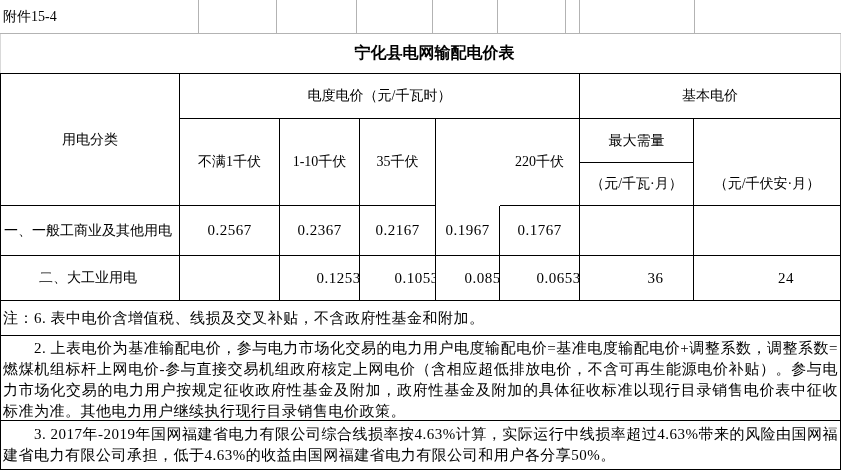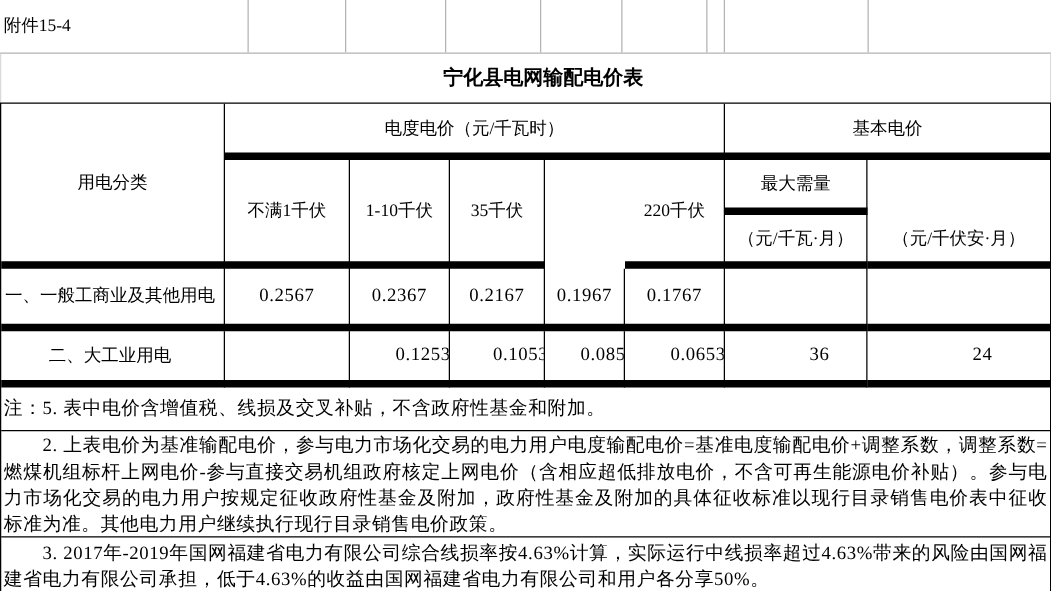--- a/index.html
+++ b/index.html
@@ -13,21 +13,21 @@
     position: relative;
     width: 841px;
     height: 473px;
     background: #ffffff;
     overflow: hidden;
   }
   
   .top-strip {
     display: flex;
     width: 841px;
-    height: 43px;
+    height: 34px;
     box-sizing: border-box;
     border-bottom: 1px solid #b3b3b3;
   }
   .top-cell {
     box-sizing: border-box;
     height: 100%;
     border-right: 1px solid #b3b3b3;
   }
   .top-cell:last-child { border-right: none; }
   .tw1 { width: 199px; display: flex; align-items: center; padding-left: 3px; font-size: 14px; }
@@ -58,21 +58,21 @@
     box-sizing: border-box;
     width: 841px;
     border: 1px solid #000;
     display: grid;
     grid-template-columns: 179px 100px 80px 76px 64px 80px 114px auto;
     grid-template-rows: 45px 44px 43px 50px 45px 35px 85px 48px;
   }
   .cell {
     box-sizing: border-box;
     border-right: 1px solid #000;
-    border-bottom: 6px solid #000000;
+    border-bottom: 1px solid #000000;
     display: flex;
     align-items: center;
     justify-content: center;
     font-size: 14px;
     overflow: hidden;
   }
   .last-c { border-right: none; }
   .num { font-size: 15px; letter-spacing: 0.5px; }
   .cat {
     justify-content: flex-start;
@@ -153,18 +153,18 @@
 
     <div class="cell r2 cat" style="grid-column:1">二、大工业用电</div>
     <div class="cell r2 num" style="grid-column:2"></div>
     <div class="cell r2 num" style="grid-column:3">0.1253</div>
     <div class="cell r2 num" style="grid-column:4">0.1053</div>
     <div class="cell r2 num" style="grid-column:5">0.0853</div>
     <div class="cell r2 num" style="grid-column:6">0.0653</div>
     <div class="cell r2 num" style="grid-column:7">36</div>
     <div class="cell r2 num last-c" style="grid-column:8">24</div>
 
-    <div class="note note-1">注：5. 表中电价含增值税、线损及交叉补贴，不含政府性基金和附加。</div>
+    <div class="note note-1">注：6. 表中电价含增值税、线损及交叉补贴，不含政府性基金和附加。</div>
     <div class="note note-2">2. 上表电价为基准输配电价，参与电力市场化交易的电力用户电度输配电价=基准电度输配电价+调整系数，调整系数=燃煤机组标杆上网电价-参与直接交易机组政府核定上网电价（含相应超低排放电价，不含可再生能源电价补贴）。参与电力市场化交易的电力用户按规定征收政府性基金及附加，政府性基金及附加的具体征收标准以现行目录销售电价表中征收标准为准。其他电力用户继续执行现行目录销售电价政策。</div>
     <div class="note note-3">3. 2017年-2019年国网福建省电力有限公司综合线损率按4.63%计算，实际运行中线损率超过4.63%带来的风险由国网福建省电力有限公司承担，低于4.63%的收益由国网福建省电力有限公司和用户各分享50%。</div>
 
   </div>
 </div>
 
 </body></html>

